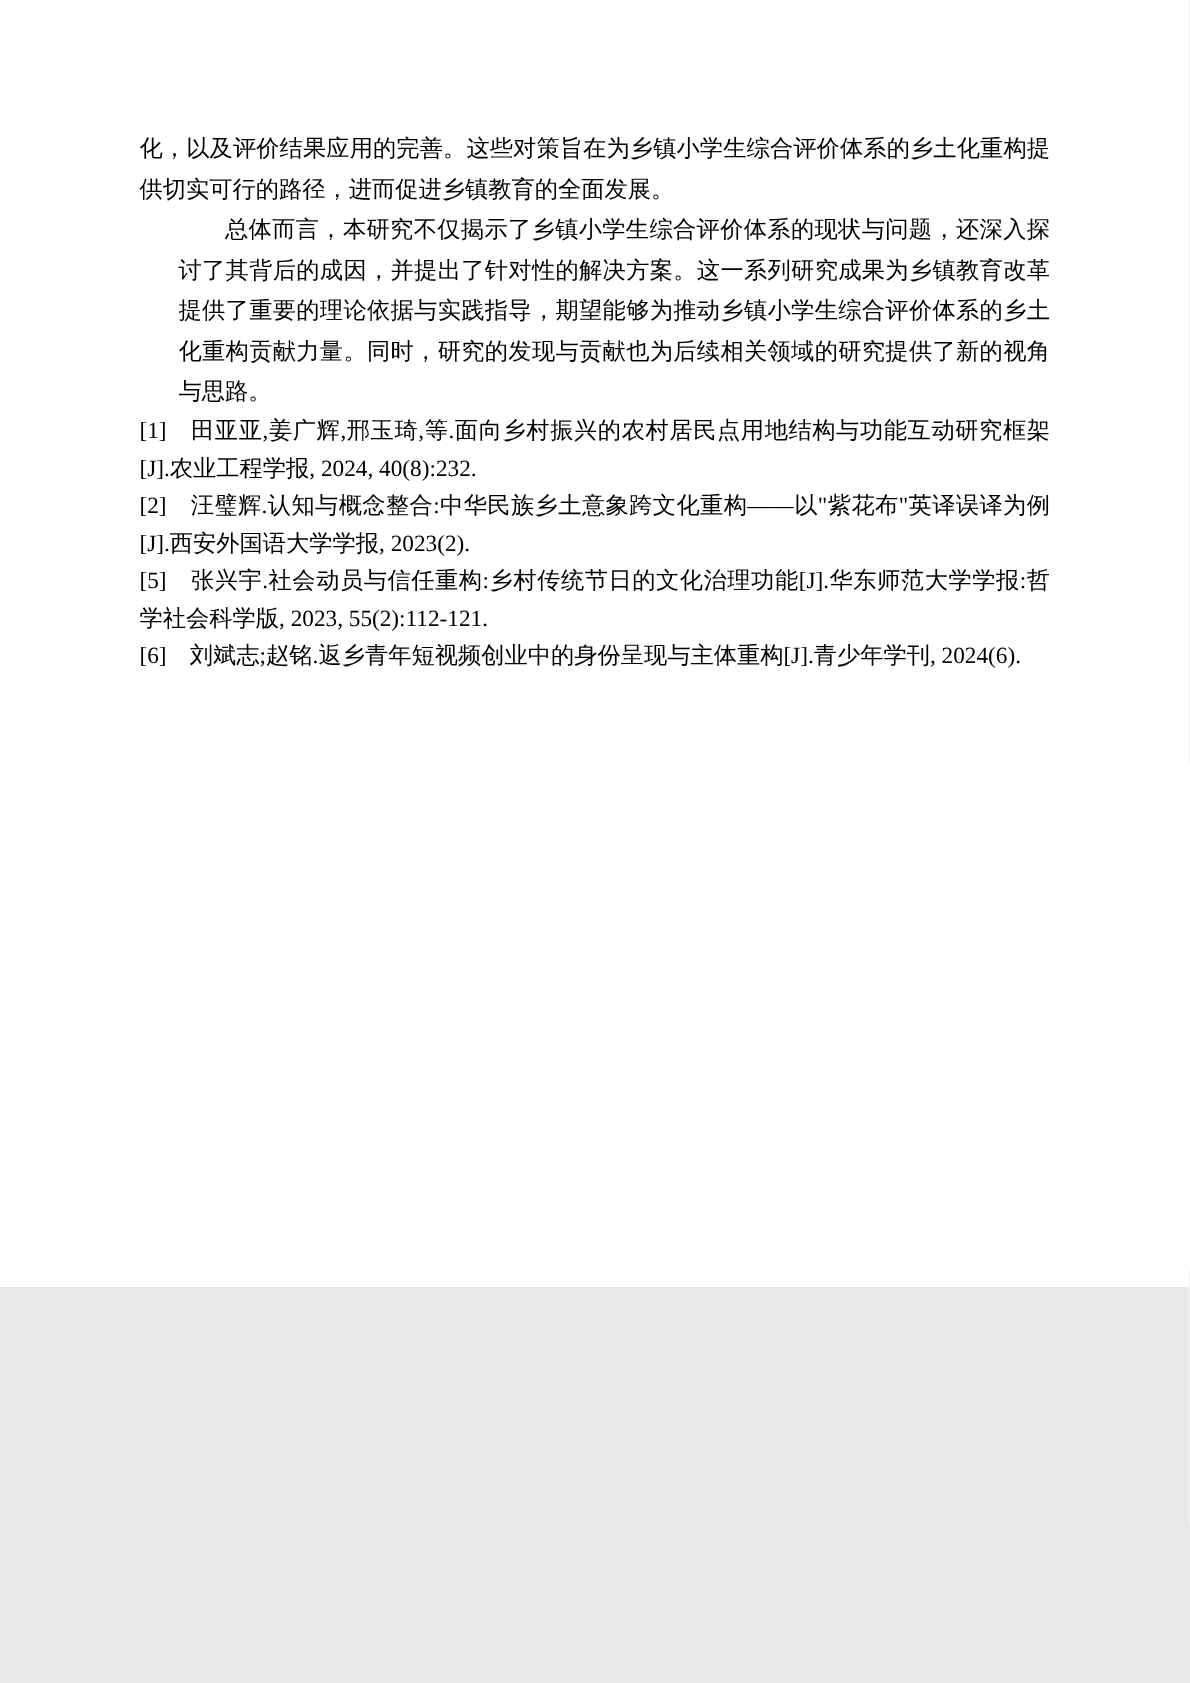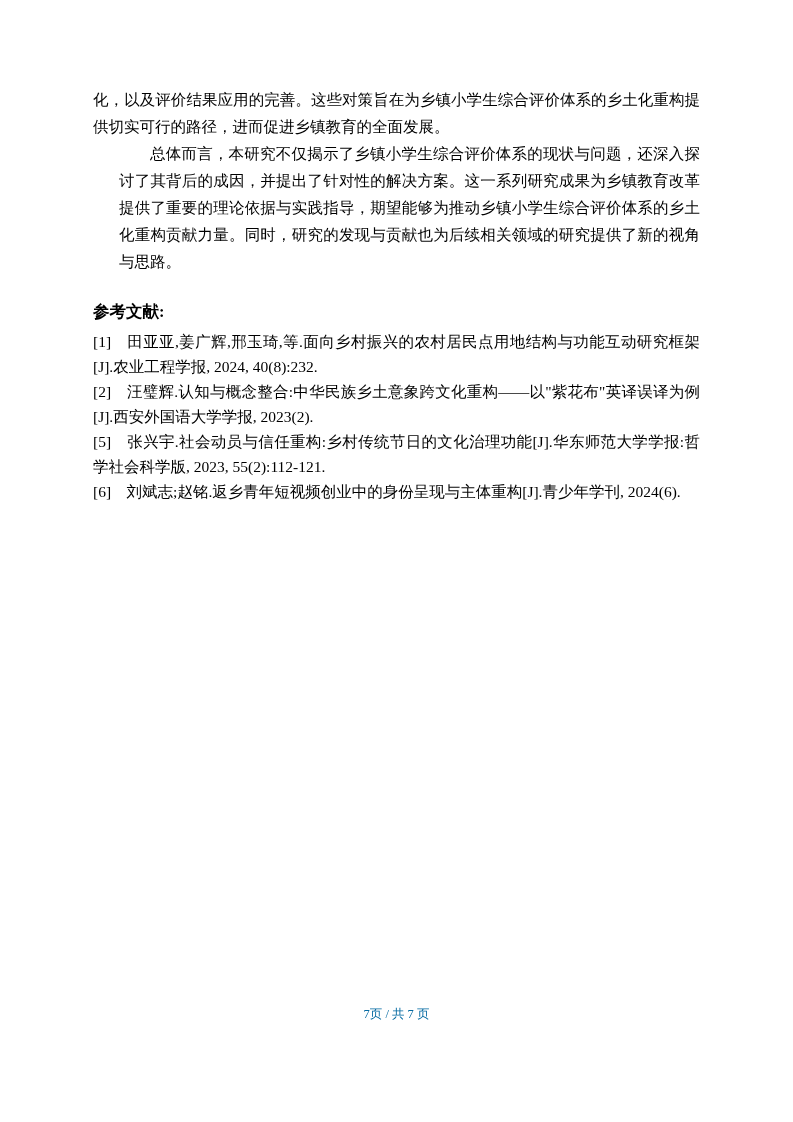--- a/index.html
+++ b/index.html
@@ -3,21 +3,21 @@
 <meta charset="utf-8">
 <style>
   html, body {
     margin: 0;
     padding: 0;
     background: #e8e8e8;
   }
   .page {
     position: relative;
     width: 793px;
-    height: 1122px;
+    height: 858px;
     margin: 0 auto;
     background: #ffffff;
     font-family: "Liberation Serif", "DejaVu Serif", serif;
     color: #000000;
     overflow: hidden;
   }
   .content {
     position: absolute;
     left: 93px;
     top: 86px;
@@ -61,21 +61,20 @@
   }
 </style>
 </head>
 <body>
 
 <div class="page">
   <div class="content">
     <p class="para">化，以及评价结果应用的完善。这些对策旨在为乡镇小学生综合评价体系的乡土化重构提供切实可行的路径，进而促进乡镇教育的全面发展。</p>
     <p class="para indent">总体而言，本研究不仅揭示了乡镇小学生综合评价体系的现状与问题，还深入探讨了其背后的成因，并提出了针对性的解决方案。这一系列研究成果为乡镇教育改革提供了重要的理论依据与实践指导，期望能够为推动乡镇小学生综合评价体系的乡土化重构贡献力量。同时，研究的发现与贡献也为后续相关领域的研究提供了新的视角与思路。</p>
 
-    <h3 class="refs-heading">参考文献:</h3>
 
     <p class="ref">[1]　田亚亚,姜广辉,邢玉琦,等.面向乡村振兴的农村居民点用地结构与功能互动研究框架[J].农业工程学报, 2024, 40(8):232.</p>
     <p class="ref">[2]　汪璧辉.认知与概念整合:中华民族乡土意象跨文化重构——以"紫花布"英译误译为例[J].西安外国语大学学报, 2023(2).</p>
     <p class="ref">[5]　张兴宇.社会动员与信任重构:乡村传统节日的文化治理功能[J].华东师范大学学报:哲学社会科学版, 2023, 55(2):112-121.</p>
     <p class="ref">[6]　刘斌志;赵铭.返乡青年短视频创业中的身份呈现与主体重构[J].青少年学刊, 2024(6).</p>
   </div>
 
   <div class="footer">
     <span>7页 / 共 7 页</span>
   </div>

